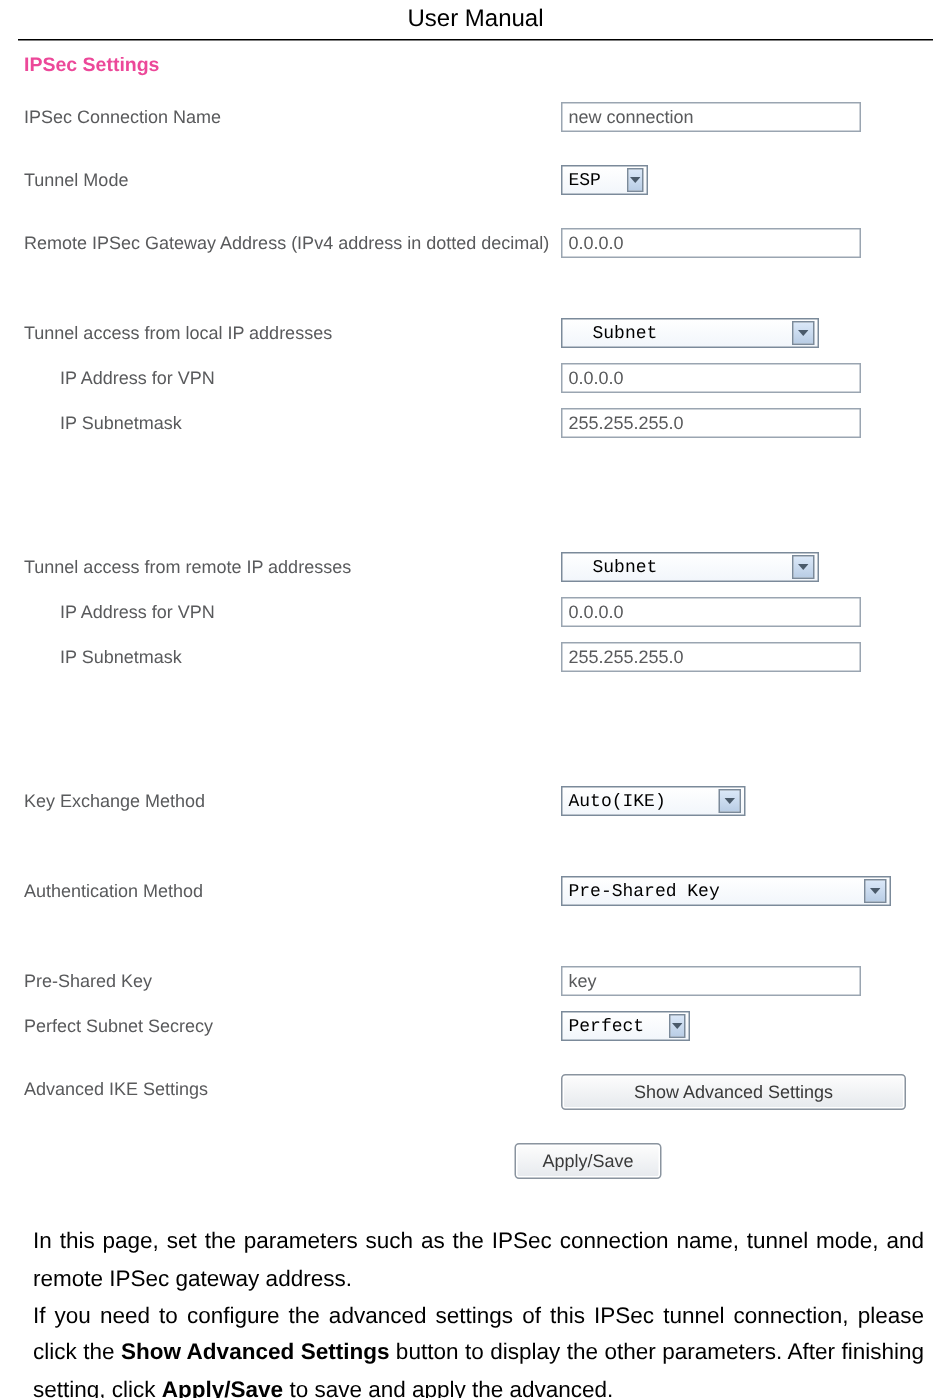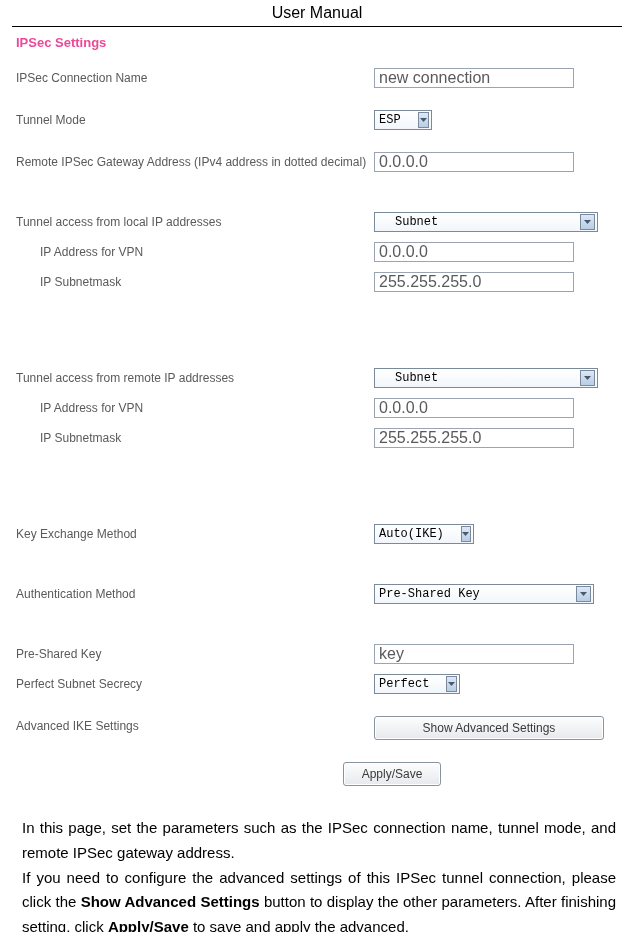--- a/index.html
+++ b/index.html
@@ -48,21 +48,21 @@
     width: 358px;
     line-height: 1.35;
     padding-top: 2px;
   }
   .lbl.indent { padding-left: 24px; }
   .ctrl {
     flex: 1;
   }
   .txt {
     font-family: Verdana, Tahoma, sans-serif;
-    font-size: 16px;
+    font-size: 12px;
     border: 1px solid #9aa5b1;
     background: #fff;
     padding: 2px 4px;
     color: #595a5c;
     height: 20px;
   }
   .txt.w1 { width: 200px; }
   .sel {
     font-family: "Courier New", monospace;
     font-size: 12px;
@@ -80,23 +80,23 @@
     align-items: center;
     justify-content: center;
     width: 15px;
     height: 16px;
     margin-left: 4px;
     background: linear-gradient(#dbe8f8, #b9cde5);
     border: 1px solid #7b8a9a;
   }
   .sel .arrow svg { display:block; }
   .sel.w60 { width: 58px; }
-  .sel.w200 { width: 224px; justify-content: space-between; padding-left: 20px; }
+  .sel.w200 { width: 172px; justify-content: space-between; padding-left: 20px; }
   .sel.w200 .stext { flex:1; }
-  .sel.w100 { width: 100px; }
+  .sel.w100 { width: 123px; justify-content: space-between; }
   .sel.w220 { width: 220px; justify-content: space-between; }
   .sel.w90 { width: 86px; justify-content: space-between; }
   .btn {
     display: inline-block;
     background: linear-gradient(#fdfdfd, #e6e9ed);
     border: 1px solid #8a949f;
     border-radius: 3px;
     font-family: Verdana, Tahoma, sans-serif;
     font-size: 12px;
     color: #3a3a3a;

